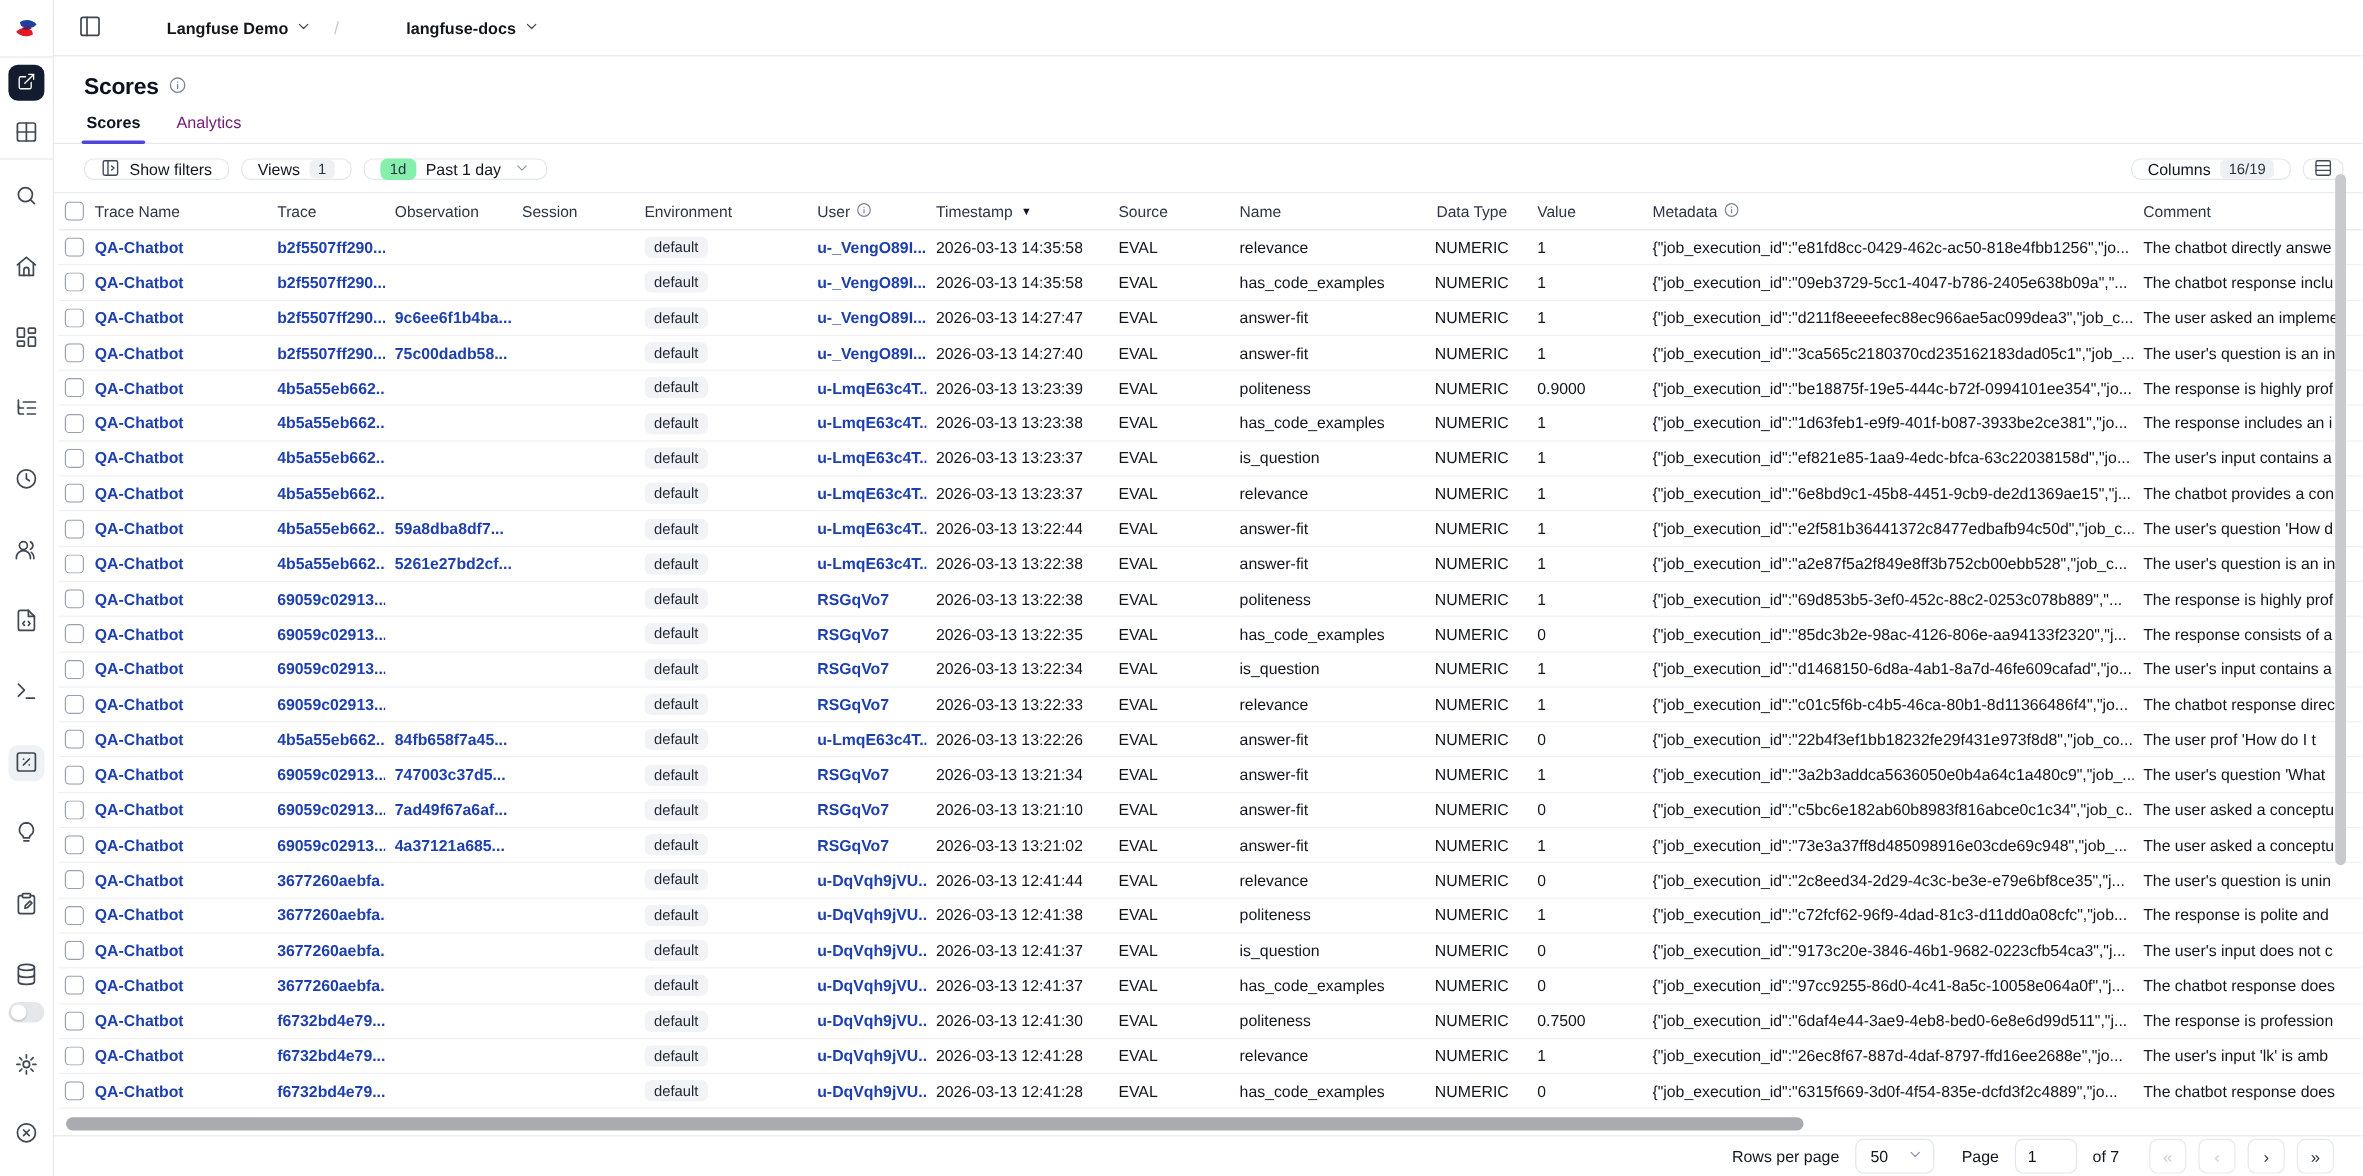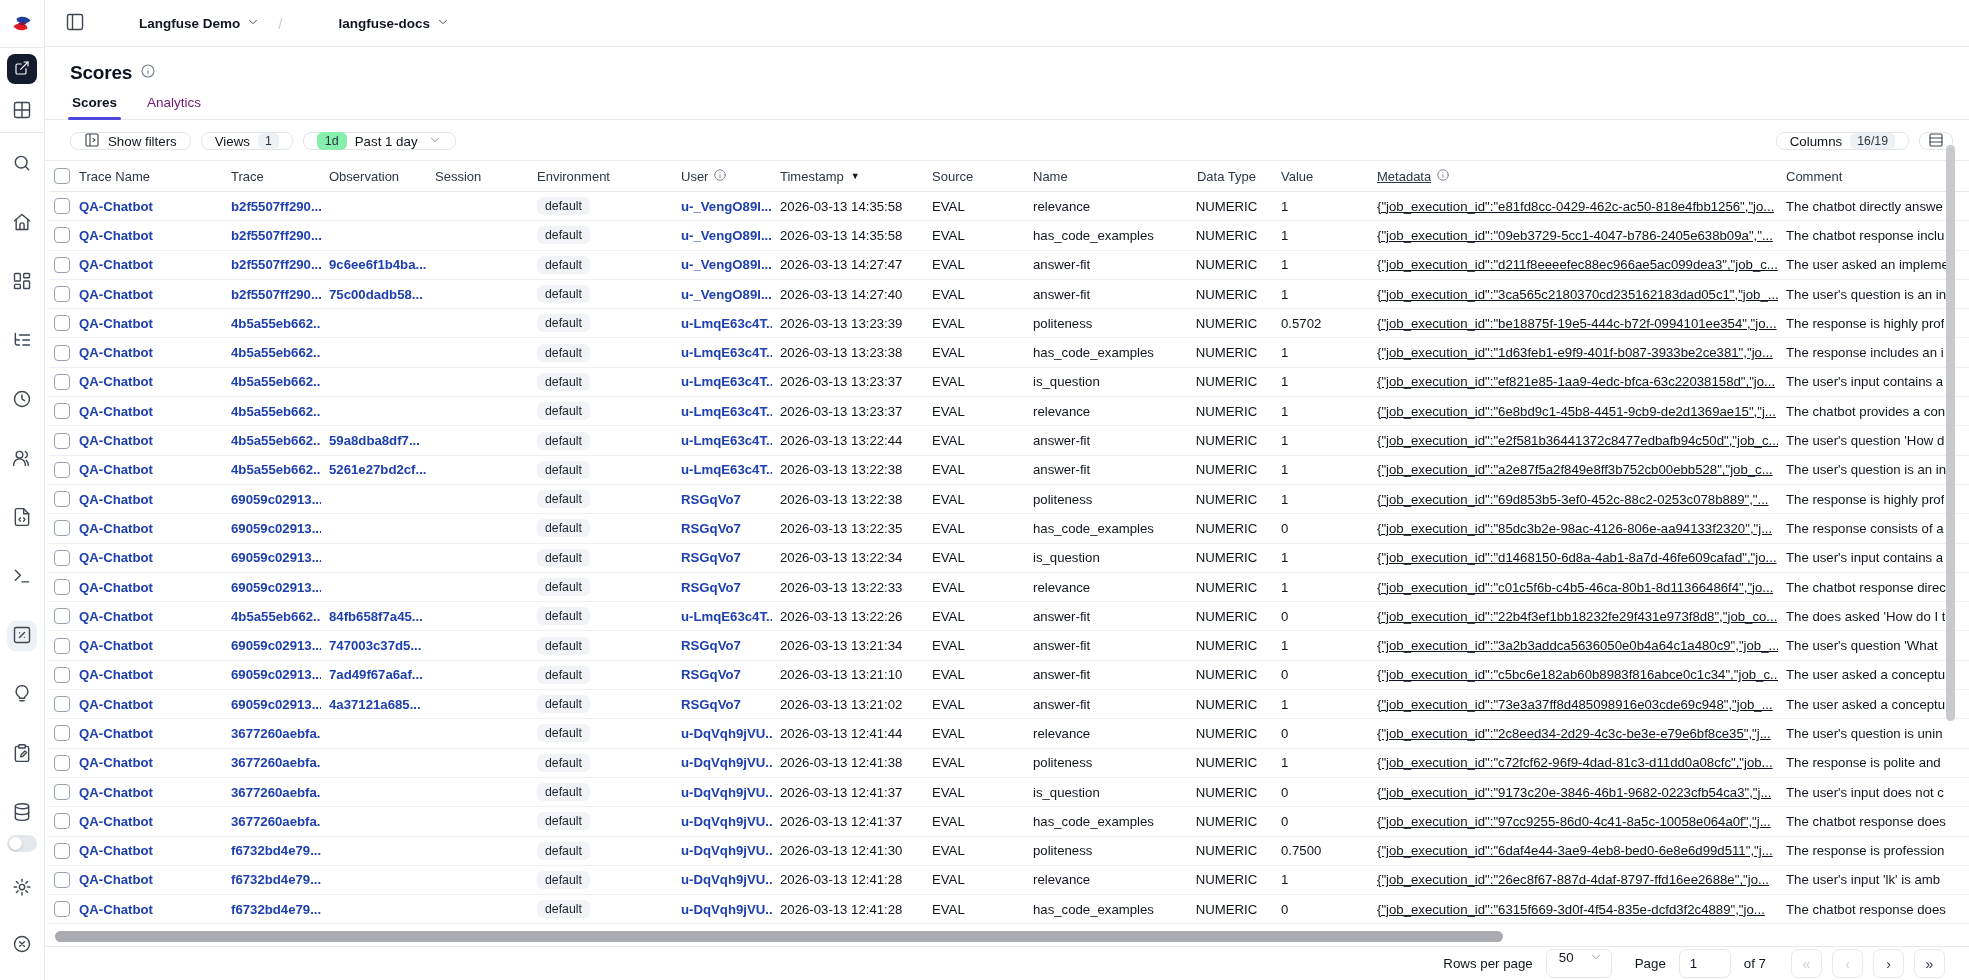--- a/index.html
+++ b/index.html
@@ -61,36 +61,36 @@
   .w-trace{flex:0 0 98px;}
   .w-obs{flex:0 0 106px;}
   .w-sess{flex:0 0 102px;}
   .w-env{flex:0 0 144px;}
   .w-user{flex:0 0 99px;}
   .w-ts{flex:0 0 152px;}
   .w-src{flex:0 0 101px;}
   .w-name{flex:0 0 147px;}
   .w-dtype{flex:0 0 101px;justify-content:center;}
   .w-val{flex:0 0 96px;}
-  .w-meta{flex:0 0 409px;text-decoration:underline;}
+  .w-meta{flex:0 0 409px;}
   .w-comment{flex:0 0 300px;}
   .link{color:#1e40af;font-weight:600;cursor:pointer;}
   .checkbox{width:16px;height:16px;border:1.5px solid #97a1b0;border-radius:4px;background:#fff;display:inline-block;cursor:pointer;}
   .badge{background:#f1f3f6;border-radius:6px;padding:2px 8px;font-size:12.3px;color:#1c2531;}
   .sort{font-size:9px;color:#10151f;margin-left:2px;}
   .cellspan{overflow:hidden;text-overflow:clip;white-space:nowrap;}
 
   
   .hscroll{position:absolute;left:10px;bottom:4px;width:1448px;height:11px;border-radius:6px;background:#a9abb0;}
   .vscroll{position:absolute;right:14px;top:145px;width:9px;height:576px;border-radius:5px;background:#c8cacd;}
 
   
   .bottombar{height:34px;flex:0 0 34px;border-top:1px solid #e6e8eb;display:flex;align-items:center;justify-content:flex-end;gap:13px;padding:0 24px;background:#fff;}
   .pg-label{font-size:13.3px;color:#10151f;}
-  .select-box{display:inline-flex;justify-content:space-between;gap:6px;width:66px;height:29px;border:1px solid #e3e6ea;border-radius:7px;padding:0 8px 0 12px;font-size:13.3px;cursor:pointer;background:#fff;}
+  .select-box{display:inline-flex;align-items:center;justify-content:space-between;gap:6px;width:66px;height:29px;border:1px solid #e3e6ea;border-radius:7px;padding:0 8px 0 12px;font-size:13.3px;cursor:pointer;background:#fff;}
   .page-input{width:52px;height:29px;border:1px solid #e3e6ea;border-radius:7px;padding:0 10px;font-size:13.3px;font-family:"Liberation Sans",sans-serif;color:#10151f;}
   .pg-group{display:flex;align-items:center;gap:10px;margin-left:12px;}
   .pg-btn{width:31px;height:29px;border:1px solid #e7e9ec;border-radius:7px;background:#fff;display:flex;align-items:center;justify-content:center;font-size:14px;cursor:pointer;color:#2c3644;font-family:"Liberation Sans",sans-serif;}
   .pg-btn.disabled{color:#c9cfd7;}
 </style>
 </head>
 <body>
 
 <div class="app">
 
@@ -547,21 +547,21 @@
             <div class="cell w-src">
               <span class="cellspan">EVAL</span>
             </div>
             <div class="cell w-name">
               <span class="cellspan">politeness</span>
             </div>
             <div class="cell w-dtype">
               <span class="cellspan">NUMERIC</span>
             </div>
             <div class="cell w-val">
-              <span class="cellspan">0.5702</span>
+              <span class="cellspan">0.9000</span>
             </div>
             <div class="cell w-meta">
               <span class="cellspan">{"job_execution_id":"be18875f-19e5-444c-b72f-0994101ee354","jo...</span>
             </div>
             <div class="cell w-comment">
               <span class="cellspan">The response is highly prof</span>
             </div>
           </div>
           <div class="trow">
             <div class="cell w-check">
@@ -959,21 +959,21 @@
             <div class="cell w-dtype">
               <span class="cellspan">NUMERIC</span>
             </div>
             <div class="cell w-val">
               <span class="cellspan">0</span>
             </div>
             <div class="cell w-meta">
               <span class="cellspan">{"job_execution_id":"22b4f3ef1bb18232fe29f431e973f8d8","job_co...</span>
             </div>
             <div class="cell w-comment">
-              <span class="cellspan">The does asked 'How do I t</span>
+              <span class="cellspan">The user prof 'How do I t</span>
             </div>
           </div>
           <div class="trow">
             <div class="cell w-check">
               <span class="checkbox"></span>
             </div>
             <div class="cell w-tname link">
               <span class="cellspan">QA-Chatbot</span>
             </div>
             <div class="cell w-trace link">

